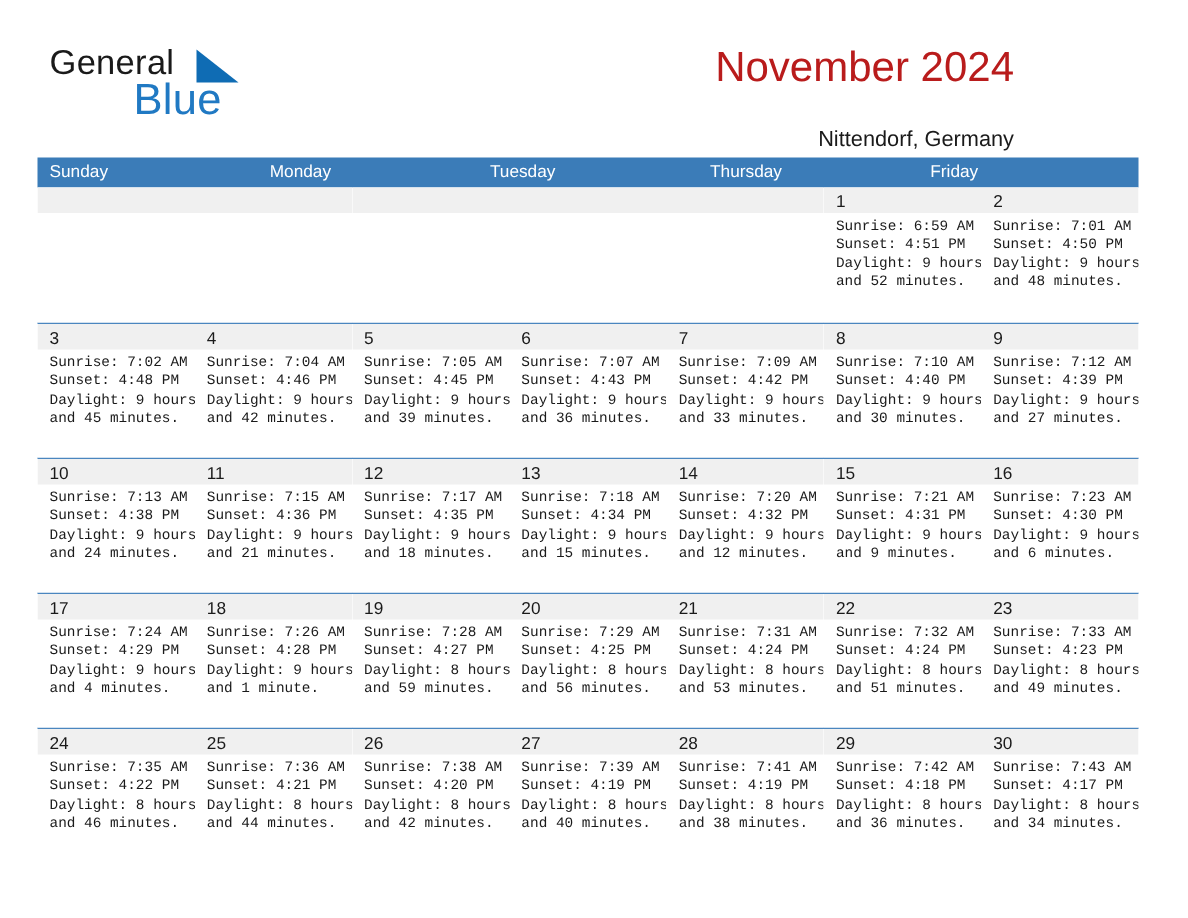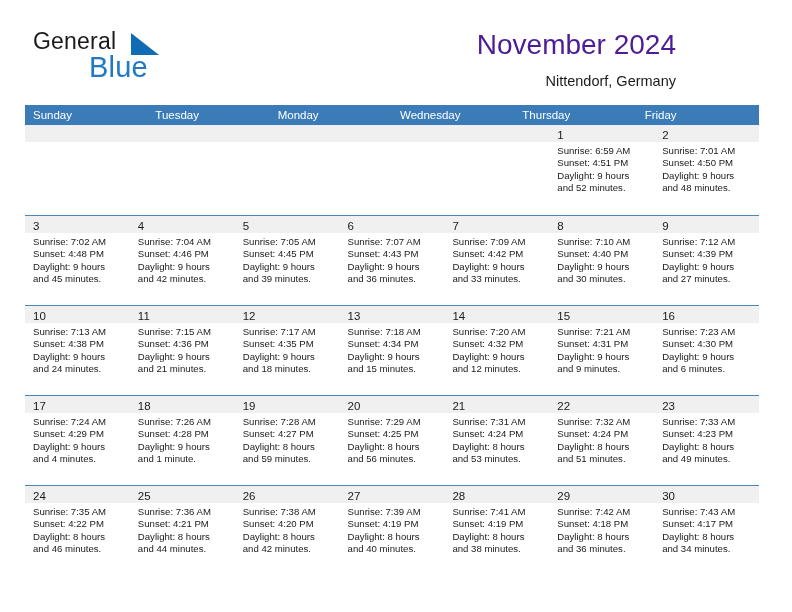--- a/index.html
+++ b/index.html
@@ -65,29 +65,29 @@
   }
   .title-block {
     position: absolute;
     right: 0;
     top: 0;
     text-align: right;
   }
   .cal-title {
     font-size: 28px;
     font-weight: normal;
-    color: #4c1d95;
+    color: #b91c1c;
     line-height: 34px;
     white-space: nowrap;
   }
   .cal-location {
     font-size: 14.5px;
     color: #1a1a1a;
     line-height: 22px;
-    margin-top: 8px;
+    margin-top: 20px;
     white-space: nowrap;
   }
 
   
   .calendar {
     position: absolute;
     left: 25px;
     top: 105px;
     width: 734px;
   }
@@ -128,20 +128,21 @@
     padding-left: 8px;
     box-sizing: border-box;
   }
   .day-num {
     font-size: 11.5px;
     color: #1a1a1a;
     line-height: 17px;
   }
   .day-lines {
     padding: 3px 6px 0 8px;
+    font-family: Liberation Mono, monospace;
   }
   .day-line {
     font-size: 9.6px;
     line-height: 12.4px;
     color: #1a1a1a;
     white-space: nowrap;
   }
 </style>
 </head>
 <body>
@@ -156,23 +157,22 @@
     </div>
     <div class="title-block">
       <div class="cal-title">November 2024</div>
       <div class="cal-location">Nittendorf, Germany</div>
     </div>
   </div>
 
   <div class="calendar">
     <div class="weekday-row" id="weekday-row">
         <div class="weekday">Sunday</div>
+        <div class="weekday">Monday</div>
         <div class="weekday">Tuesday</div>
-        <div class="weekday">Monday</div>
-        <div class="weekday">Wednesday</div>
         <div class="weekday">Thursday</div>
         <div class="weekday">Friday</div>
       </div>
     <div id="weeks-container">
         <div class="week-row">
           <div class="day-cell empty">
             <div class="day-num-strip"><span class="day-num"></span></div>
           </div>
           <div class="day-cell empty">
             <div class="day-num-strip"><span class="day-num"></span></div>

